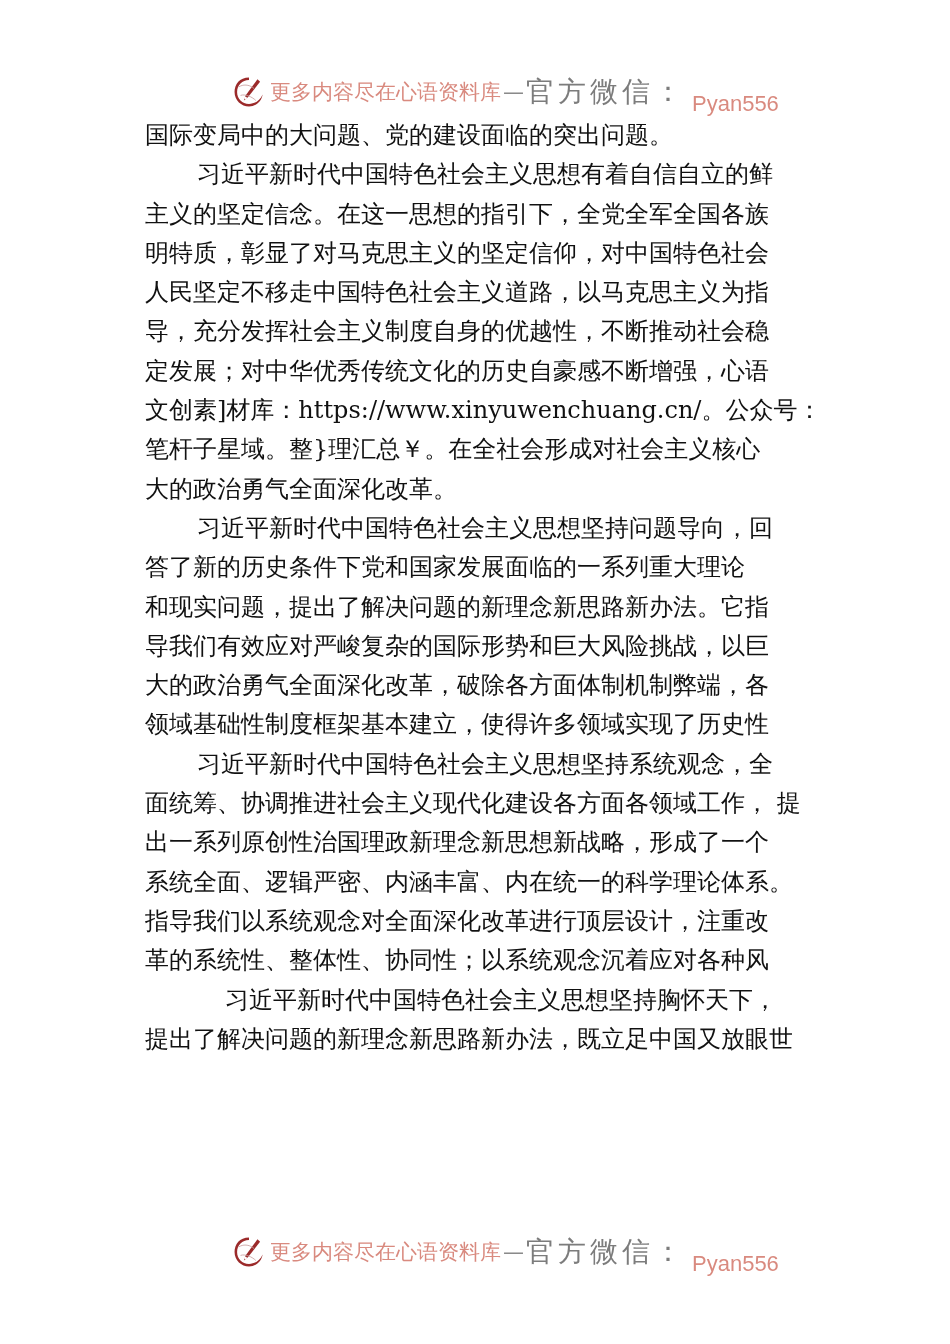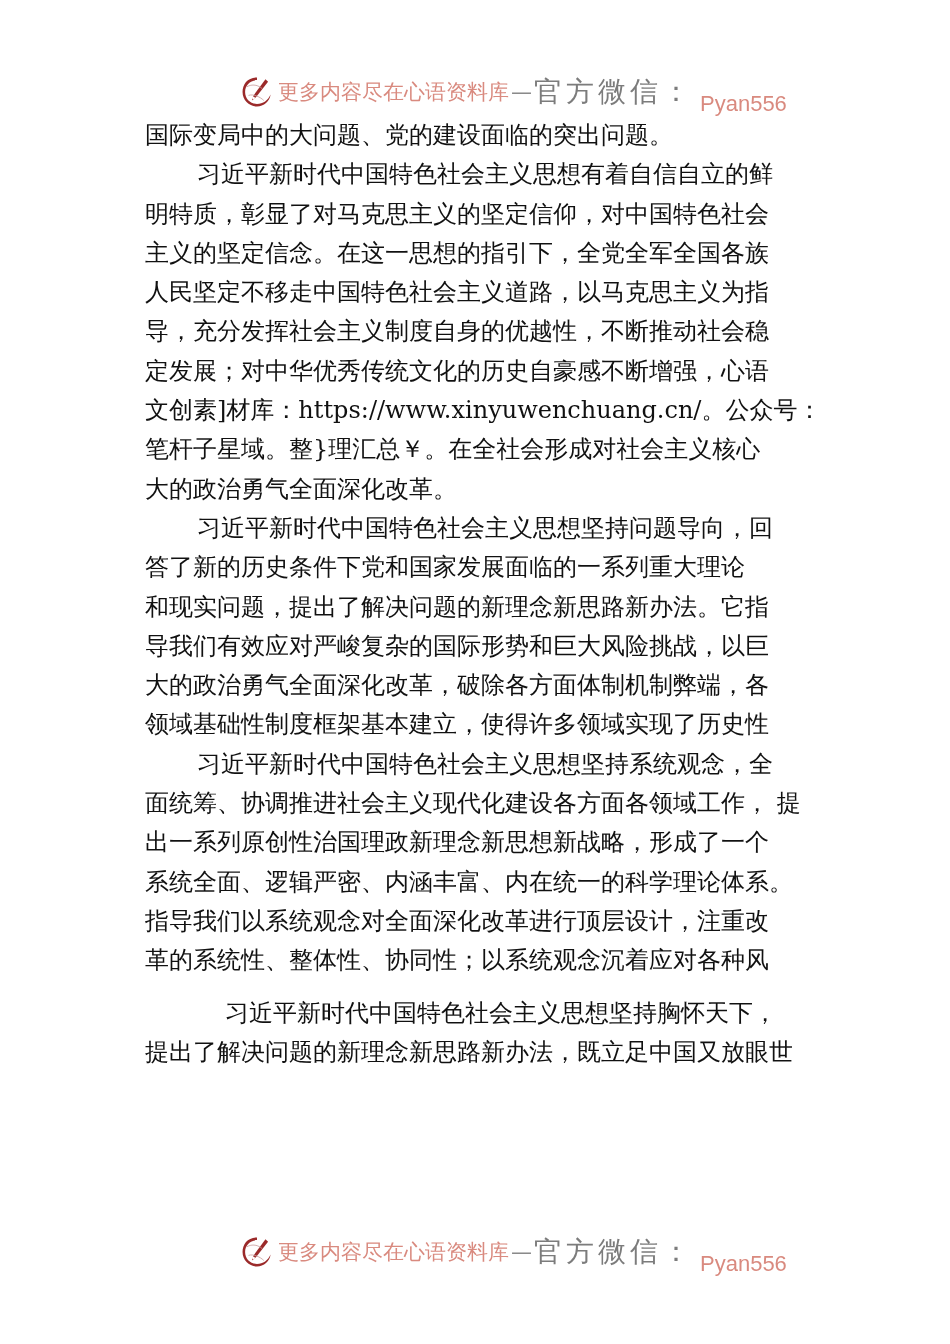--- a/index.html
+++ b/index.html
@@ -10,21 +10,21 @@
     body {
       width: 950px;
       height: 1344px;
       position: relative;
       overflow: hidden;
       font-family: "DejaVu Serif", "Liberation Serif", serif;
       color: #111111;
     }
     .banner {
       position: absolute;
-      left: 240px;
+      left: 232px;
       height: 40px;
       display: flex;
       align-items: center;
       white-space: nowrap;
     }
     .banner.top { top: 72px; }
     .banner.bottom { top: 1232px; }
     .banner .logo {
       width: 34px;
       height: 34px;
@@ -63,21 +63,21 @@
       width: 690px;
       font-size: 24px;
       line-height: 39.3px;
     }
     .line {
       display: block;
       white-space: nowrap;
       height: 39.3px;
     }
     .indent { padding-left: 52px; }
-    .indent2 { padding-left: 80px; margin-top: 13px; }
+    .indent2 { padding-left: 80px; }
   </style>
 </head>
 <body>
 
 <div class="banner top">
   <svg class="logo" viewBox="0 0 40 40">
     <path d="M20 3 C9 3 3 11 3 20 C3 30 11 37 20 37 C28 37 35 31 36 23 C33 30 27 34 20 34 C12 34 6 28 6 20 C6 12 12 6 20 6 Z" fill="#9b2a2a"></path>
     <path d="M30 5 L16 24 L14 30 L19 26 L33 8 Z" fill="#9b2a2a"></path>
     <path d="M8 14 C14 10 22 12 26 16" stroke="#c9a0a0" stroke-width="1" fill="none"></path>
     <path d="M10 24 C16 22 24 26 28 30" stroke="#c9a0a0" stroke-width="1" fill="none"></path>
@@ -85,22 +85,22 @@
   </svg>
   <span class="brand">更多内容尽在心语资料库</span>
   <span class="sep">—</span>
   <span class="wechat-label">官方微信：</span>
   <span class="wechat-id">Pyan556</span>
 </div>
 
 <div class="content">
   <span class="line">国际变局中的大问题、党的建设面临的突出问题。</span>
   <span class="line indent">习近平新时代中国特色社会主义思想有着自信自立的鲜</span>
+  <span class="line">主义的坚定信念。在这一思想的指引下，全党全军全国各族</span>
   <span class="line">明特质，彰显了对马克思主义的坚定信仰，对中国特色社会</span>
-  <span class="line">主义的坚定信念。在这一思想的指引下，全党全军全国各族</span>
   <span class="line">人民坚定不移走中国特色社会主义道路，以马克思主义为指</span>
   <span class="line">导，充分发挥社会主义制度自身的优越性，不断推动社会稳</span>
   <span class="line">定发展；对中华优秀传统文化的历史自豪感不断增强，心语</span>
   <span class="line">文创素]材库：https://www.xinyuwenchuang.cn/。公众号：</span>
   <span class="line">笔杆子星域。整}理汇总￥。在全社会形成对社会主义核心</span>
   <span class="line">大的政治勇气全面深化改革。</span>
   <span class="line indent">习近平新时代中国特色社会主义思想坚持问题导向，回</span>
   <span class="line">答了新的历史条件下党和国家发展面临的一系列重大理论</span>
   <span class="line">和现实问题，提出了解决问题的新理念新思路新办法。它指</span>
   <span class="line">导我们有效应对严峻复杂的国际形势和巨大风险挑战，以巨</span>

